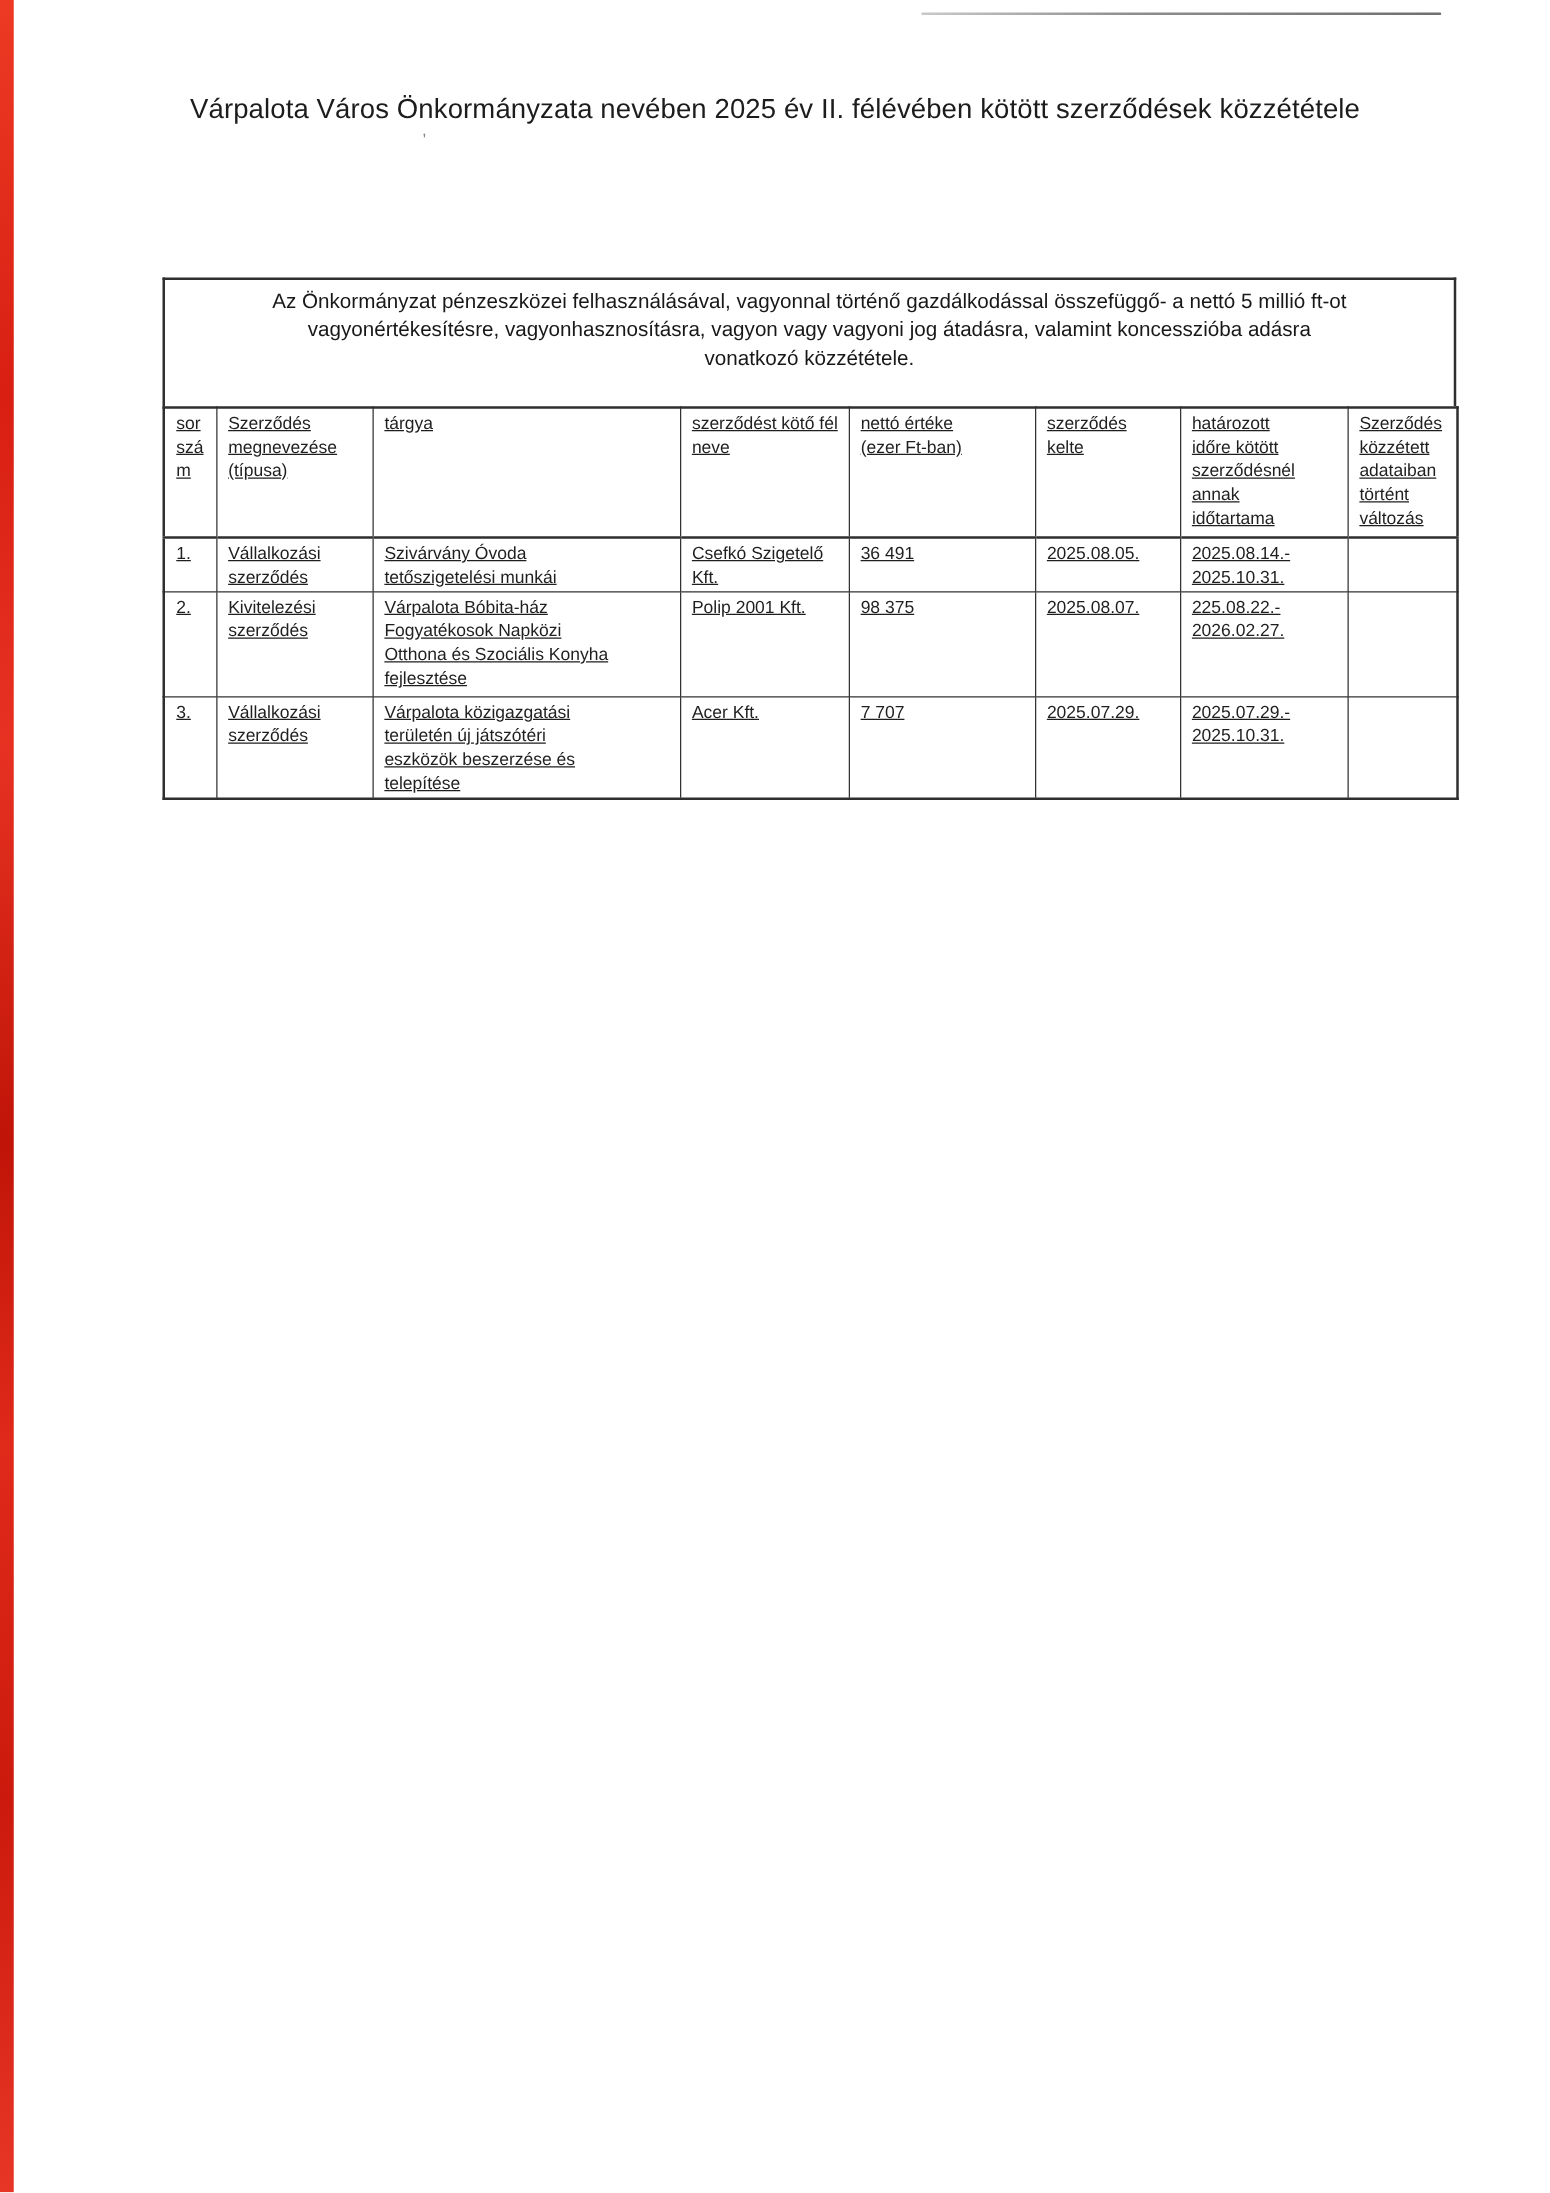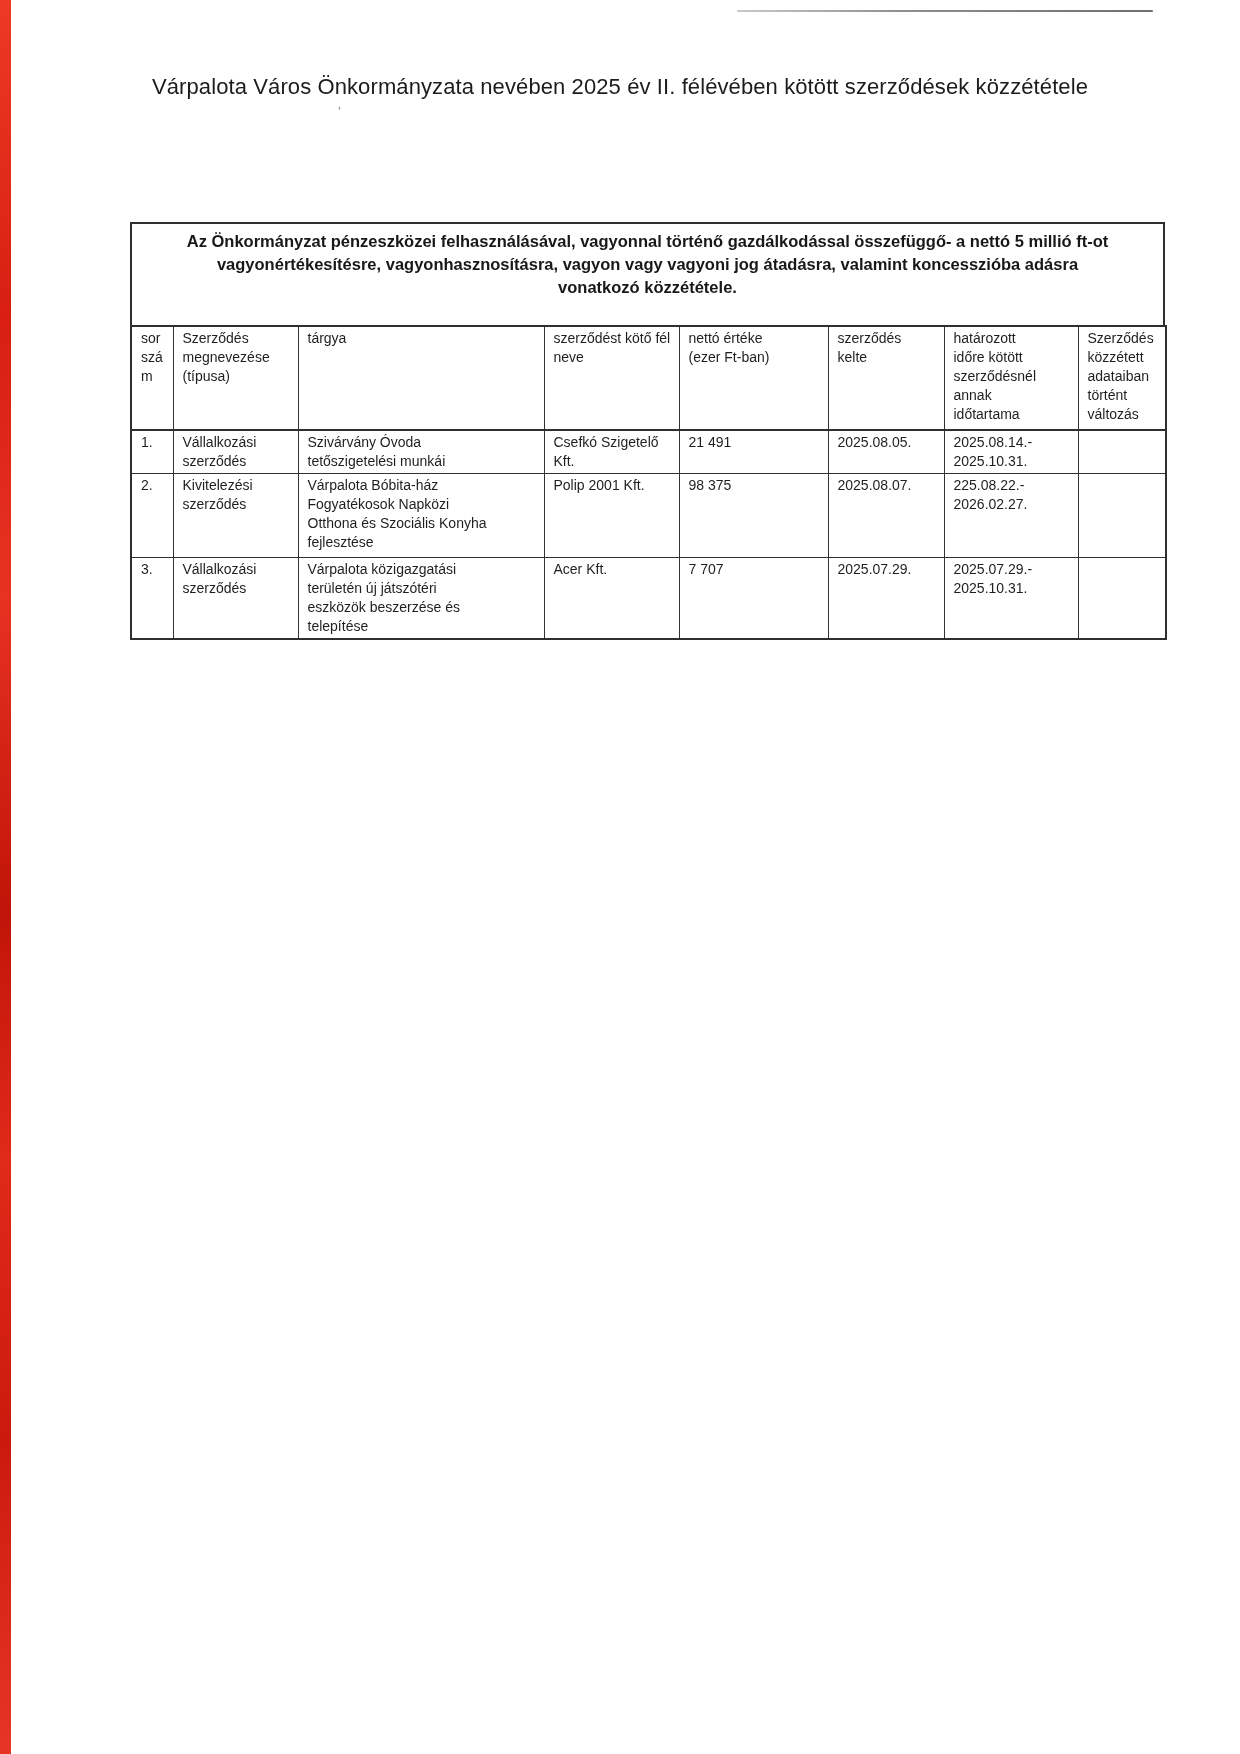--- a/index.html
+++ b/index.html
@@ -58,21 +58,21 @@
     box-sizing: border-box;
     border: 2px solid #2f2f2f;
     border-bottom: none;
     width: 1035px;
     height: 103px;
     padding-top: 6px;
     overflow: hidden;
   }
   .intro-line {
     text-align: center;
-    font-weight: bold;
+    font-weight: normal;
     font-size: 16.5px;
     line-height: 23px;
     white-space: nowrap;
     color: #181818;
   }
   table.contracts-table {
     border-collapse: collapse;
     table-layout: fixed;
     width: 1035px;
     border: 2px solid #2f2f2f;
@@ -82,20 +82,21 @@
     border: 1.4px solid #333333;
     vertical-align: top;
     text-align: left;
     font-weight: normal;
     font-size: 14px;
     line-height: 19px;
     padding: 2px 5px 2px 9px;
     white-space: pre-line;
     overflow: hidden;
     color: #1f1f1f;
+    text-decoration: underline;
   }
   table.contracts-table tr.header-row th {
     border-bottom: 2px solid #2f2f2f;
   }
   tr.header-row { height: 104px; }
   tr.row-1 { height: 42px; }
   tr.row-2 { height: 84px; }
   tr.row-3 { height: 81px; }
 </style>
 </head>
@@ -154,21 +155,21 @@
 történt
 változás</th>
         </tr>
         <tr class="row-1">
           <td>1.</td>
           <td>Vállalkozási
 szerződés</td>
           <td>Szivárvány Óvoda
 tetőszigetelési munkái</td>
           <td>Csefkó Szigetelő Kft.</td>
-          <td>21 491</td>
+          <td>36 491</td>
           <td>2025.08.05.</td>
           <td>2025.08.14.-
 2025.10.31.</td>
           <td></td>
         </tr>
         <tr class="row-2">
           <td>2.</td>
           <td>Kivitelezési
 szerződés</td>
           <td>Várpalota Bóbita-ház

